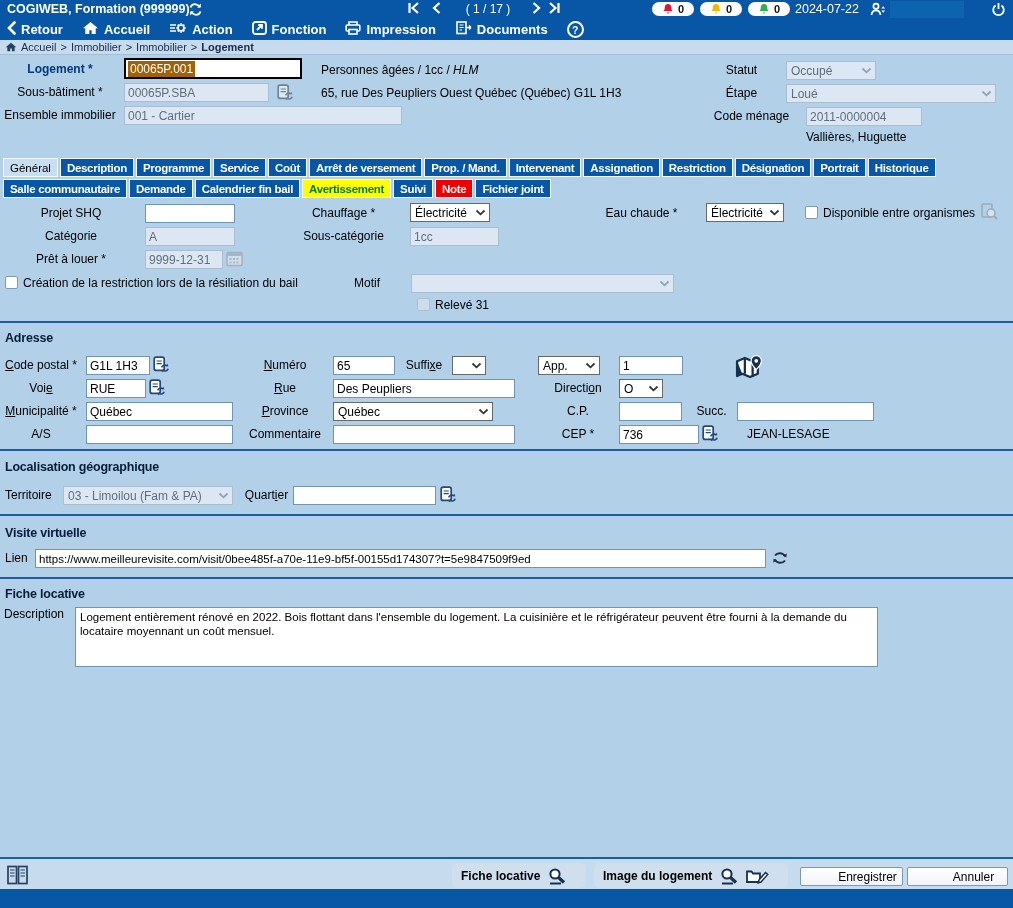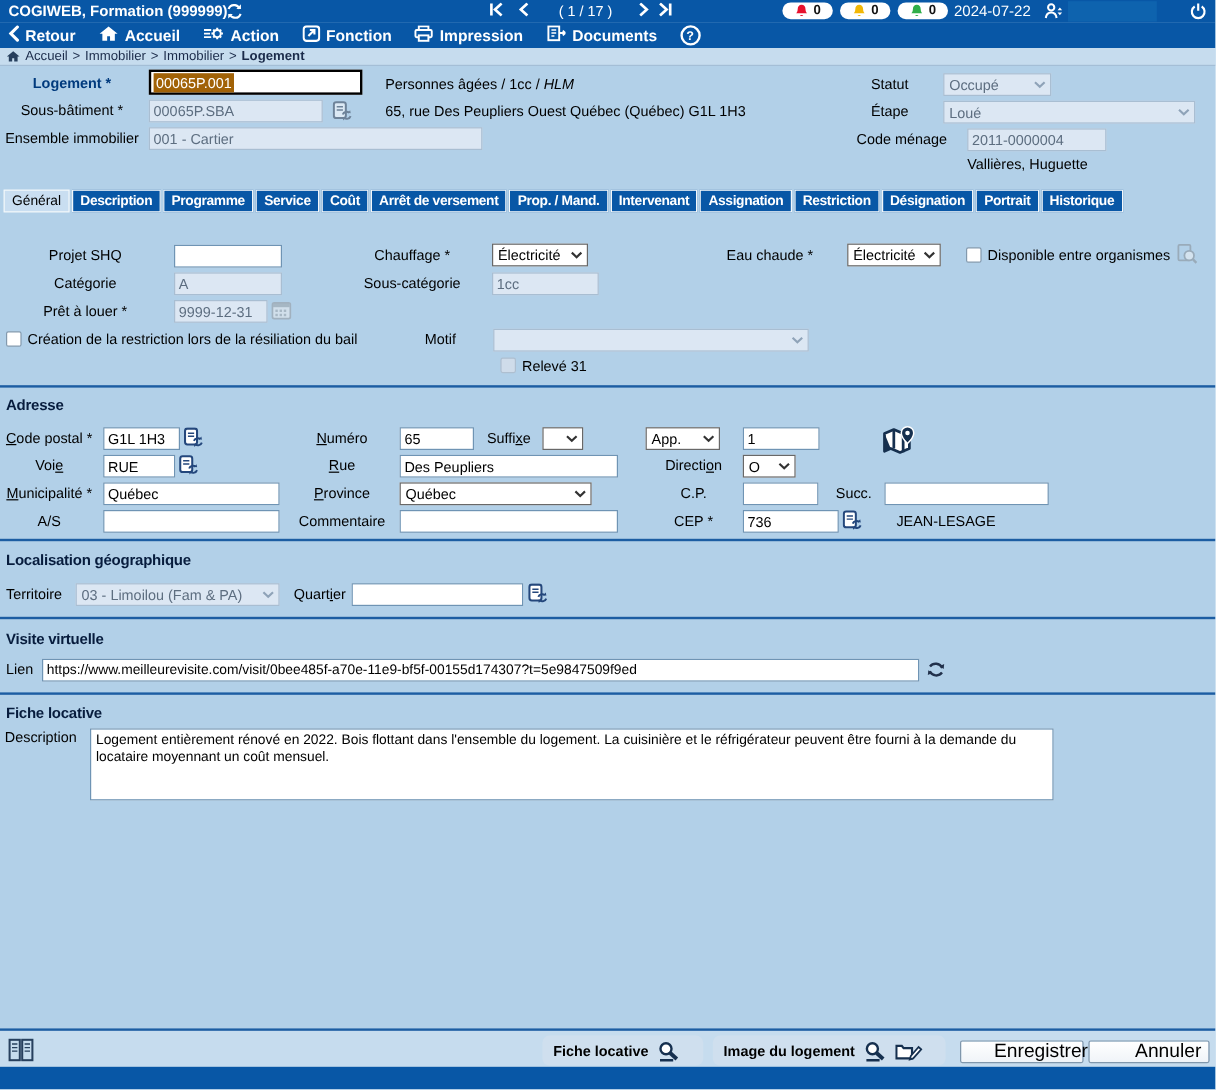--- a/index.html
+++ b/index.html
@@ -46,21 +46,21 @@
   
   .tabrow{position:absolute;left:3px;display:flex;gap:2px;}
   .tab{height:19px;box-sizing:border-box;background:#0857a6;color:#fff;border:1px solid #f2f7fb;font-size:11.5px;font-weight:bold;letter-spacing:-0.3px;display:inline-flex;align-items:center;padding:0 6px;white-space:nowrap;cursor:default;}
   .tab.active{background:#c9def1;color:#000;font-weight:normal;letter-spacing:0;}
   .tab.warn{background:#ffff00;color:#007a00;}
   .tab.alert{background:#ee0000;color:#fff;}
 
   
   .bottombar{position:absolute;left:0;top:857px;width:1013px;height:32px;background:#c6dcee;border-top:2px solid #1c5da2;box-sizing:content-box;}
   .pillbtn{position:absolute;top:4px;height:25px;background:#cfdfee;border-radius:6px;display:flex;align-items:center;gap:7px;padding:0 9px;box-sizing:border-box;font-size:12px;font-weight:bold;color:#000;}
-  .btn{position:absolute;top:8px;height:19px;box-sizing:border-box;background:linear-gradient(#ffffff,#f0f4f8);border:1px solid #8097ac;border-radius:2px;font-size:16px;color:#000;display:flex;align-items:center;justify-content:center;cursor:default;padding-left:32px;}
+  .btn{position:absolute;top:8px;height:19px;box-sizing:border-box;background:linear-gradient(#ffffff,#f0f4f8);border:1px solid #8097ac;border-radius:2px;font-size:12px;color:#000;display:flex;align-items:center;justify-content:center;cursor:default;padding-left:32px;}
   .footer{position:absolute;left:0;top:889px;width:1013px;height:19px;background:#0857a6;}
 </style>
 </head>
 <body>
 
 <div class="screen">
 
   <div class="titlebar">
     <span class="apptitle">COGIWEB, Formation (999999)</span>
     <span class="tb-ic" style="left:187px">
@@ -265,20 +265,29 @@
     <span class="tab">Service</span>
     <span class="tab">Coût</span>
     <span class="tab">Arrêt de versement</span>
     <span class="tab">Prop. / Mand.</span>
     <span class="tab">Intervenant</span>
     <span class="tab">Assignation</span>
     <span class="tab">Restriction</span>
     <span class="tab">Désignation</span>
     <span class="tab">Portrait</span>
     <span class="tab">Historique</span>
+  </div>
+  <div class="tabrow" style="top:179px">
+    <span class="tab">Salle communautaire</span>
+    <span class="tab">Demande</span>
+    <span class="tab">Calendrier fin bail</span>
+    <span class="tab warn">Avertissement</span>
+    <span class="tab">Suivi</span>
+    <span class="tab alert">Note</span>
+    <span class="tab">Fichier joint</span>
   </div>
 
   <span class="lbl" style="left:0;top:204px;width:142px">Projet SHQ</span>
   <div class="fld" style="left:145px;top:204px;width:90px"></div>
 
   <span class="lbl" style="left:280px;top:204px;width:127px">Chauffage *</span>
   <div class="sel" style="left:410px;top:203px;width:80px">
     <span>Électricité</span>
     <span style="display:inline-flex">
         <svg width="11" height="7" viewBox="0 0 11 7">

